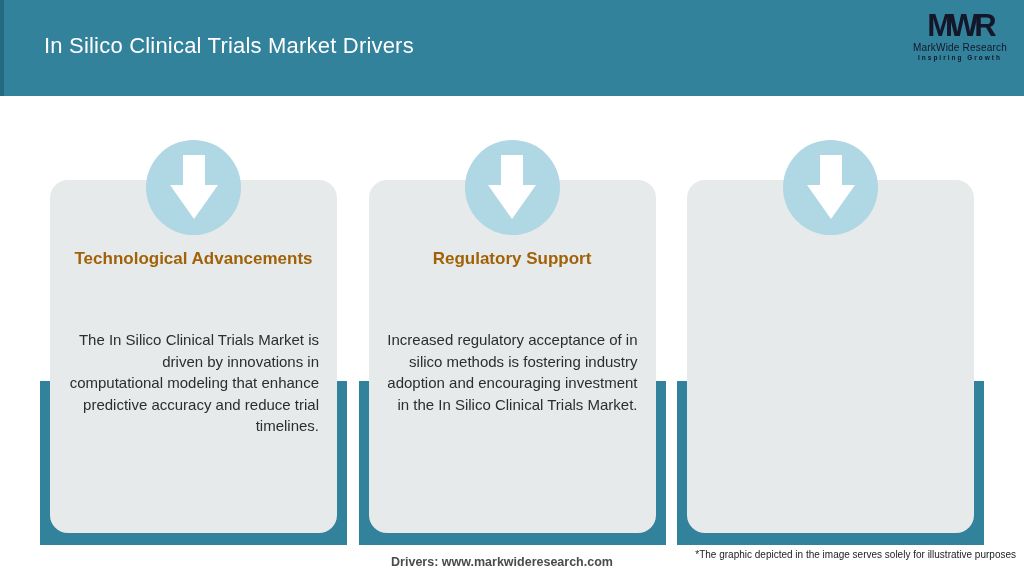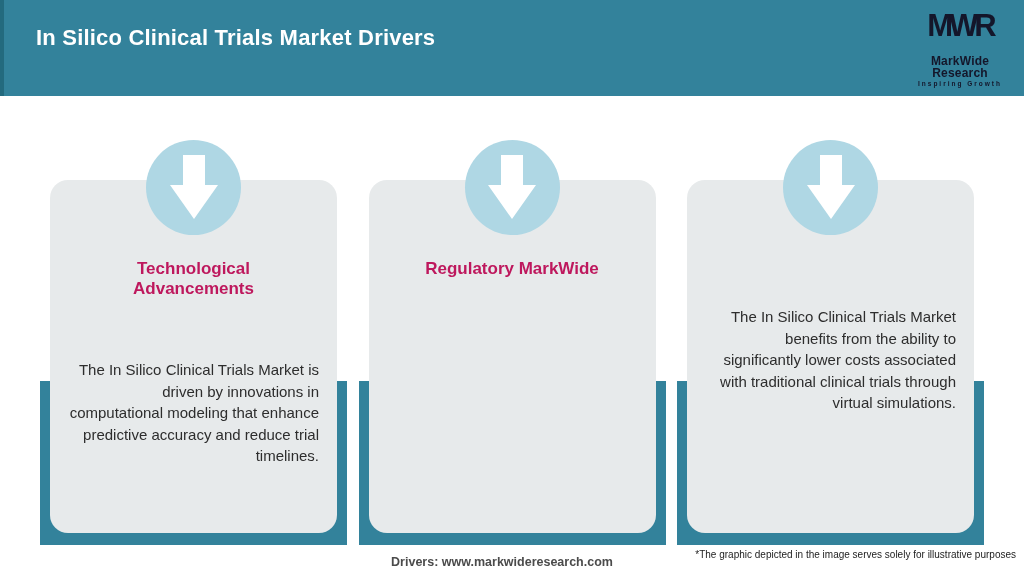--- a/index.html
+++ b/index.html
@@ -11,33 +11,33 @@
   }
   
   .header{
     position:absolute;top:0;left:0;right:0;height:96px;
     background:#33829B;
     border-left:4px solid #236a7e;
     box-sizing:border-box;
   }
   .header-title{
     position:absolute;left:32px;top:25px;
-    color:#ffffff;font-size:22px;font-weight:700;letter-spacing:.2px;
-    margin:0;
+    color:#ffffff;font-size:22px;font-weight:400;letter-spacing:.2px;
+    margin:8px;
   }
   .logo{
     position:absolute;right:16px;top:10px;width:96px;text-align:center;
     color:#14162a;line-height:1;
   }
   .logo-monogram{
     font-size:31px;font-weight:800;
     letter-spacing:-4px;display:block;
   }
   .logo-name{
-    display:block;font-size:12px;font-weight:700;margin-top:14px;letter-spacing:.2px;
+    display:block;font-size:10px;font-weight:400;margin-top:2px;letter-spacing:.2px;
   }
   .logo-tagline{
     display:block;font-size:6.5px;font-weight:700;letter-spacing:2px;margin-top:2px;
   }
   
   .cards{
     position:absolute;top:140px;left:40px;right:40px;height:405px;
     display:flex;justify-content:space-between;
   }
   .column{
@@ -52,21 +52,21 @@
     background:#E7EAEB;border-radius:18px;z-index:1;
     box-sizing:border-box;padding:66px 18px 0 18px;
   }
   .circle{
     position:relative;z-index:2;width:95px;height:95px;border-radius:50%;
     background:#AFD7E4;margin:0 auto;
     display:flex;align-items:center;justify-content:center;
   }
   .circle svg{display:block;margin-top:2px;}
   .card-title{
-    margin:13px;font-size:17px;font-weight:700;color:#be185d;
+    margin:3px;font-size:17px;font-weight:700;color:#a16207;
     text-align:center;line-height:20px;
   }
   .card-desc{
     margin:60px 0 0 0;font-size:15px;line-height:21.5px;color:#2d2d2d;
     text-align:right;
   }
   
   .source{
     position:absolute;left:0;right:20px;bottom:7px;text-align:center;
     font-size:12.5px;font-weight:700;color:#4b4b4b;
@@ -104,32 +104,32 @@
   </div>
 
   <div class="column">
     <div class="circle">
       <svg width="50" height="68" viewBox="0 0 50 68">
         <path d="M14 0 h22 v30 h13 L25 64 L1 30 h13 Z" fill="#ffffff"></path>
       </svg>
     </div>
     <div class="band"></div>
     <div class="card">
-      <h2 class="card-title">Regulatory MarkWide</h2>
+      <h2 class="card-title">Regulatory Support</h2>
+      <p class="card-desc">Increased regulatory acceptance of in silico methods is fostering industry adoption and encouraging investment in the In Silico Clinical Trials Market.</p>
     </div>
   </div>
 
   <div class="column">
     <div class="circle">
       <svg width="50" height="68" viewBox="0 0 50 68">
         <path d="M14 0 h22 v30 h13 L25 64 L1 30 h13 Z" fill="#ffffff"></path>
       </svg>
     </div>
     <div class="band"></div>
     <div class="card">
-      <p class="card-desc">The In Silico Clinical Trials Market benefits from the ability to significantly lower costs associated with traditional clinical trials through virtual simulations.</p>
     </div>
   </div>
 
 </div>
 
 <div class="source">Drivers: www.markwideresearch.com</div>
 <div class="disclaimer">*The graphic depicted in the image serves solely for illustrative purposes</div>
 
 </body></html>

